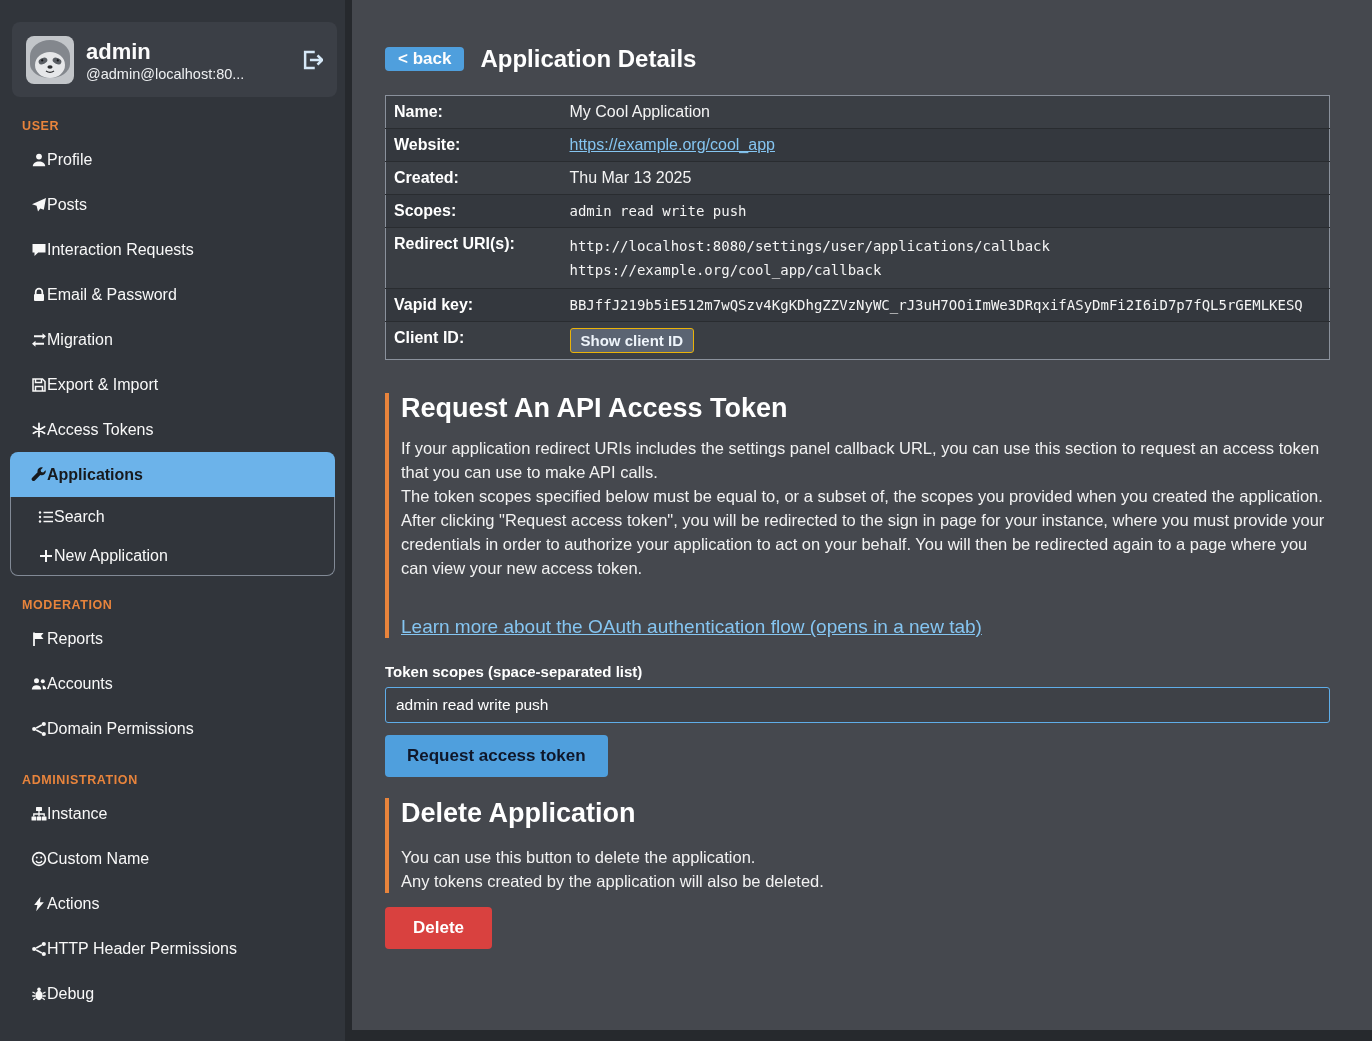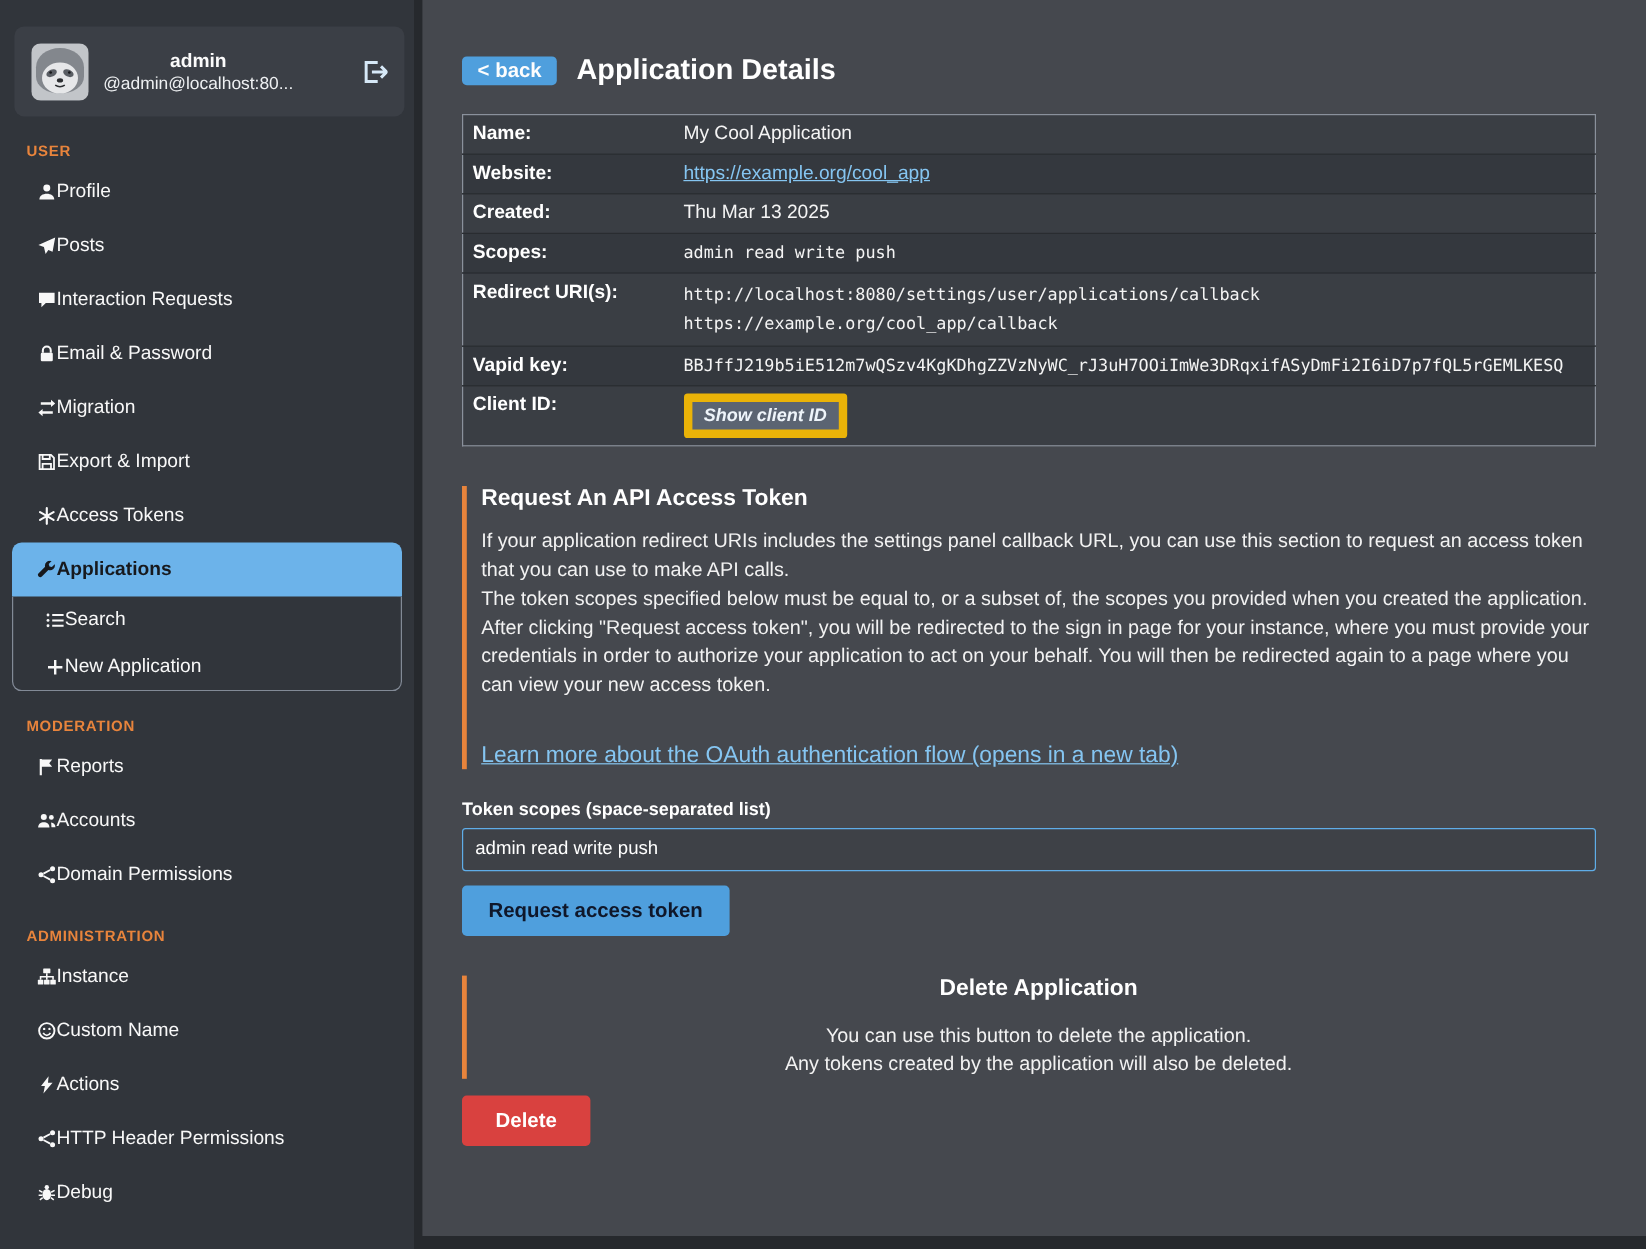--- a/index.html
+++ b/index.html
@@ -30,21 +30,21 @@
     position: absolute; left: 12px; top: 22px;
     width: 325px; height: 75px;
     background: #3b3f46;
     border-radius: 8px;
     display: flex; align-items: center;
     padding: 0 14px; gap: 12px;
   }
   .avatar { width: 48px; height: 48px; border-radius: 8px; overflow: hidden; flex: none; }
   .avatar svg { display: block; }
   .user-meta { min-width: 0; }
-  .user-name { font-size: 16px; font-weight: bold; line-height: 1.35; text-align: center; }
+  .user-name { font-size: 22px; font-weight: bold; line-height: 1.35; }
   .user-handle { font-size: 14.5px; color: #eef0f2; white-space: nowrap; }
   .logout { margin-left: auto; color: #d6e8f7; cursor: pointer; }
   .logout svg { display: block; width: 22px; height: 22px; }
 
   nav { position: absolute; top: 97px; left: 0; right: 0; }
   .nav-section-label {
     margin: 22px 0 4px 22px;
     font-size: 12.5px; font-weight: bold; letter-spacing: .6px;
     color: var(--accent-orange);
   }
@@ -73,21 +73,21 @@
   
   main {
     position: absolute; left: 352px; top: 0;
     width: 1020px; height: 1030px;
     background: #45484e;
     padding: 45px 42px 0 33px;
     overflow: hidden;
   }
   .page-header { display: flex; align-items: center; gap: 16px; margin-bottom: 22px; }
   h1 { margin: 0; font-size: 24px; font-weight: bold; color: #ffffff; }
-  h2 { margin: 0 0 12px 0; font-size: 19px; font-weight: bold; color: #ffffff; }
+  h2 { margin: 0 0 12px 0; font-size: 27px; font-weight: bold; color: #ffffff; }
 
   .btn {
     border: none; cursor: pointer;
     font-family: inherit; font-weight: bold;
     border-radius: 4px;
   }
   .btn-back {
     background: var(--accent-blue); color: #fdfdfd;
     font-size: 17px; padding: 2px 13px;
   }
@@ -97,21 +97,21 @@
     margin-top: 12px;
   }
   .btn-danger {
     background: var(--danger-red); color: #ffffff;
     font-size: 17px; padding: 11px 28px;
     margin-top: 14px;
   }
   .btn-secondary {
     background: var(--secondary-button-bg); color: #eef4fa;
     font-size: 15px; padding: 3px 10px;
-    border-radius: 3px; border: 7px solid #eab308; font-style: italic;
+    border-radius: 3px; border: 1px solid #eab308;
   }
 
   table {
     width: 100%;
     border-collapse: collapse;
     border: 1px solid #8a919c;
     margin-bottom: 33px;
   }
   tr:nth-child(odd) { background: #3a3e44; }
   tr:nth-child(even) { background: #34383e; }
@@ -130,21 +130,21 @@
   .uri-line { line-height: 24px; }
   .link { color: var(--link-blue); text-decoration: underline; cursor: pointer; }
 
   .section {
     border-left: 4px solid var(--accent-orange);
     padding-left: 12px;
   }
   .section p { margin: 0; font-size: 16.5px; line-height: 24px; color: #f2f2f2; }
   .section .link { display: inline-block; margin-top: 36px; font-size: 19px; }
   #token-section { margin-bottom: 25px; }
-  #delete-section { margin-top: 33px; text-align: center; }
+  #delete-section { margin-top: 21px; }
   #delete-section h2 { margin-bottom: 16px; }
 
   .form-field label {
     display: block; font-size: 15px; font-weight: bold;
     margin-bottom: 7px; color: #ffffff;
   }
   .form-field input {
     width: 100%; height: 36px;
     background: #3e4147;
     border: 1.5px solid #5fade8; border-radius: 3px;

